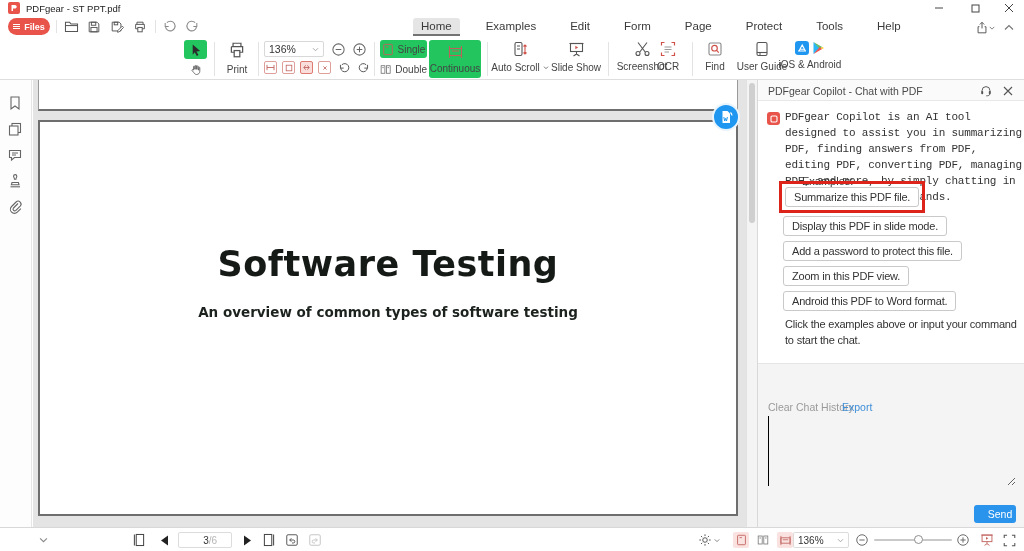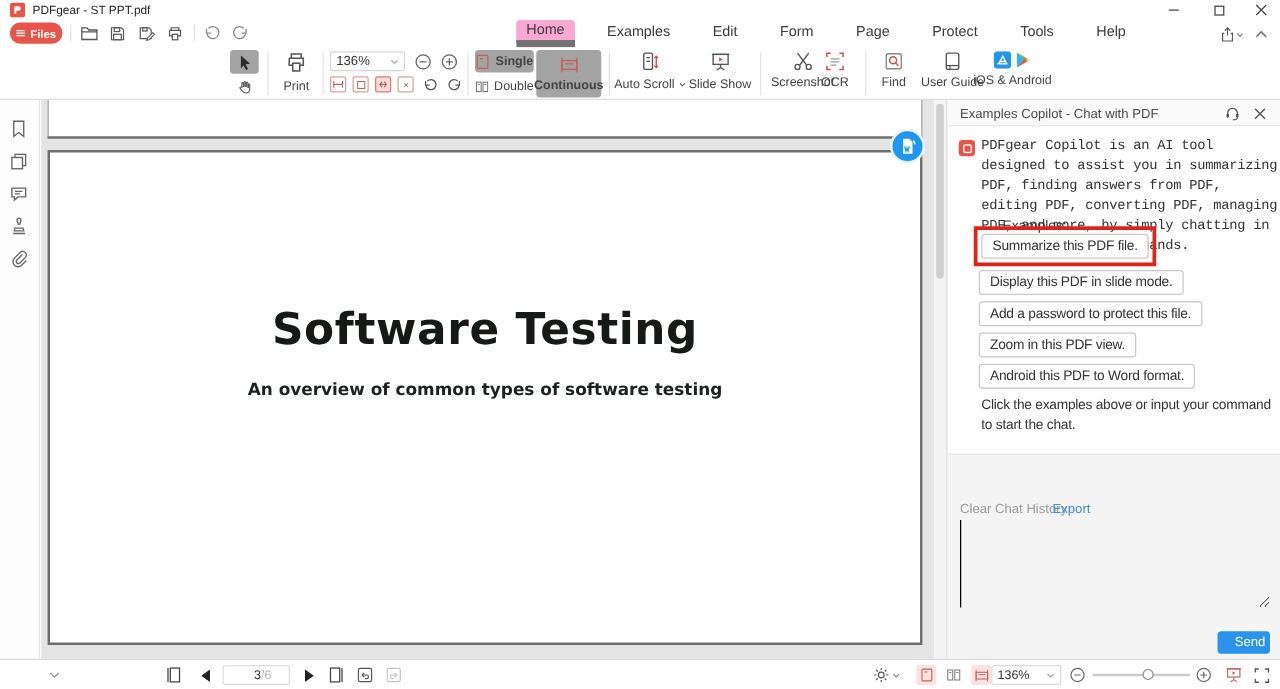--- a/index.html
+++ b/index.html
@@ -15,26 +15,26 @@
   #app-logo { position:absolute; left:8px; top:2px; }
   #app-title { position:absolute; left:26px; top:3px; font-size:9.5px; color:#222; }
   .winbtn { position:absolute; top:0; width:30px; height:16px; display:flex; align-items:center; justify-content:center; color:#444; }
 
   
   #menubar { position:absolute; left:0; top:16px; width:1024px; height:22px; background:#fff; }
   #files-btn { position:absolute; left:8px; top:2px; width:42px; height:17px; background:#e8534a; border-radius:9px; display:flex; align-items:center; justify-content:center; gap:4px; color:#fff; font-size:9px; font-weight:bold; }
   .ham span { display:block; width:7px; height:1.2px; background:#fff; margin:1.1px 0; }
   #tabs { position:absolute; left:413px; top:0px; height:22px; display:flex; align-items:center; gap:18px; font-size:11.5px; color:#3a3a3a; }
   .tab { padding:2px 8px; border-bottom:2px solid transparent; }
-  .tab.active { background:#f9a8d4; border-radius:3px 3px 0 0; border-bottom:6px solid #737373; }
+  .tab.active { background:#e5e5e5; border-radius:3px 3px 0 0; border-bottom:2px solid #737373; }
 
   
   #ribbon { position:absolute; left:0; top:38px; width:1024px; height:42px; background:#fff; border-bottom:1px solid #dedede; }
   .glabel { font-size:10px; color:#444; white-space:nowrap; }
-  .pink { background:#a3a3a3; border-radius:3px;font-weight:bold; }
+  .pink { background:#22c55e; border-radius:3px; }
   .rgroup { position:absolute; display:flex; flex-direction:column; align-items:center; }
   .zoombox { position:absolute; border:1px solid #d8d8d8; border-radius:2px; background:#fff; display:flex; align-items:center; font-size:10.5px; color:#333; padding:0 4px; justify-content:space-between; }
   .fitbox { width:13px; height:13px; border:1px solid #dfa09a; border-radius:2px; display:flex; align-items:center; justify-content:center; }
   .fitbox.active { background:#f9dedc; border-color:#dd7b73; }
 
   
   #sidebar { position:absolute; left:0; top:80px; width:32px; height:447px; background:#fdfdfd; border-right:1px solid #e6e6e6; }
   .sideico { position:absolute; left:7px; }
 
   
@@ -400,21 +400,21 @@
           <path d="M12.5 3.5a5 5 0 0 1 1.5 3" fill="none" stroke="#fff" stroke-width="1.2"></path>
         </svg>
     </div>
   </div>
   <div id="vscroll">
     <div id="vthumb"></div>
   </div>
 
   <div id="panel">
     <div id="panel-header">
-      <span id="panel-title">Examples Copilot - Chat with PDF</span>
+      <span id="panel-title">PDFgear Copilot - Chat with PDF</span>
       <span class="icobtn" style="right:30px; top:3px; width:16px; height:16px;">
         <svg width="14" height="14" viewBox="0 0 16 16">
             <path d="M3.5 9V7.5a4.5 4.5 0 0 1 9 0V9" fill="none" stroke="#555" stroke-width="1.1"></path>
             <rect x="2.5" y="8" width="2.3" height="3.6" rx="1" fill="#555"></rect>
             <rect x="11.2" y="8" width="2.3" height="3.6" rx="1" fill="#555"></rect>
             <path d="M12.3 11.6c0 1.5-1.8 1.9-4 1.9" fill="none" stroke="#555" stroke-width="1.1"></path>
           </svg>
       </span>
       <span class="icobtn" style="right:8px; top:3px; width:16px; height:16px;">
         <svg width="10" height="10" viewBox="0 0 10 10">

